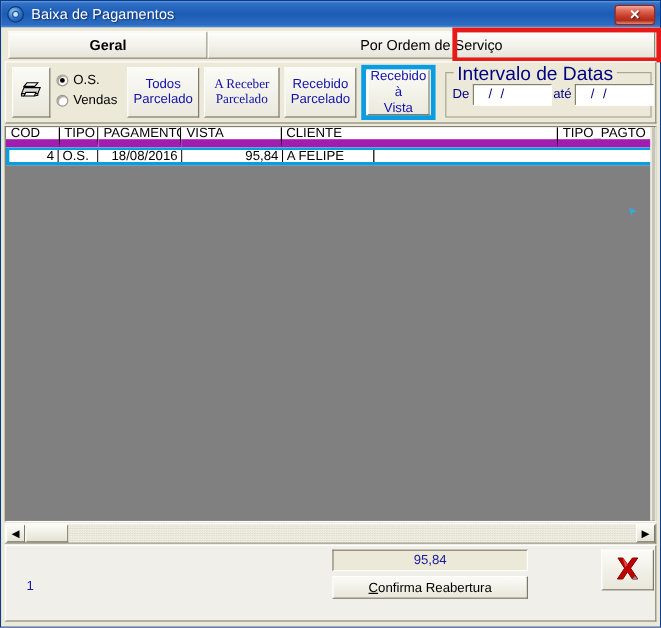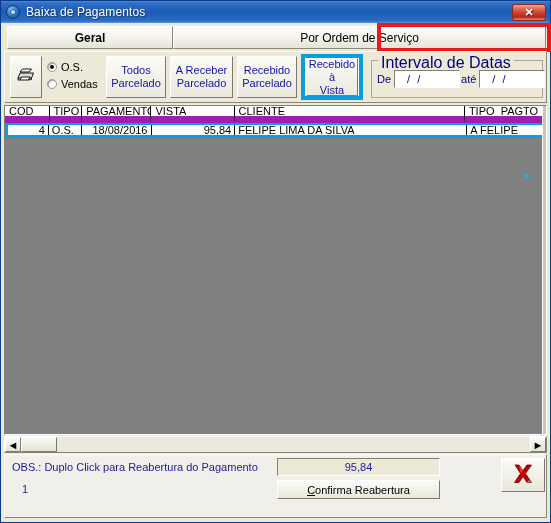--- a/index.html
+++ b/index.html
@@ -204,21 +204,21 @@
     color: #1212a8;
     font-size: 11px;
     line-height: 13px;
     display: flex;
     align-items: center;
     justify-content: center;
     text-align: center;
     cursor: pointer;
   }
   .fbtn-1 { left: 101px;  width: 60px; }
-  .fbtn-2 { left: 165px;  width: 63px; }
+  .fbtn-2 { left: 165px;  width: 63px; font-family: Liberation Serif, serif; }
   .fbtn-3 { left: 232px;  width: 60px; }
   .fbtn-4 {
     left: 296px; width: 62px;
     top: 2px; height: 46px;
     border: 4px solid #0a9ee0;
     background: #ffffff;
     padding: 0 1px;
     box-sizing: border-box;
   }
   .fbtn-4 .inner {
@@ -560,41 +560,39 @@
         <div class="gh-cell" style="width:233px">CLIENTE</div>
         <div class="gh-cell" style="width:82px">TIPO_PAGTO</div>
       </div>
 
       <div class="grid-rows">
         <div class="grid-row">
           <div class="gr-cell num" style="width:41px">4</div>
           <div class="gr-cell" style="width:33px">O.S.</div>
           <div class="gr-cell num" style="width:70px">18/08/2016</div>
           <div class="gr-cell num" style="width:84px">95,84</div>
-          <div class="gr-cell" style="width:233px">FELIPE LIMA DA SILVA</div>
           <div class="gr-cell" style="width:76px">A FELIPE</div>
         </div>
       </div>
 
       <div class="grid-body">
         <span class="cursor-dot"></span>
       </div>
 
       <div class="grid-vscroll"></div>
     </div>
 
     <div class="hscroll">
       <div class="hs-arrow">◄</div>
       <div class="hs-thumb"></div>
       <div class="hs-track"></div>
       <div class="hs-arrow">►</div>
     </div>
 
     <div class="footer">
-      <div class="obs-text">OBS.: Duplo Click para Reabertura do Pagamento</div>
       <div class="count-text">1</div>
       <div class="total-field">95,84</div>
       <div class="confirm-btn">
         <span class="u">C</span>
           <span>onfirma Reabertura</span>
       </div>
       <div class="cancel-btn">
         <span>
           <svg width="26" height="24" viewBox="0 0 26 24">
             <path d="M5 3 L9 3 L13 8.5 L17 3 L21.5 3 L15.5 11.5 L21.5 20.5 L17 20.5 L13 14.5 L9 20.5 L4.5 20.5 L10.5 11.5 Z" fill="#c00000" stroke="#7a0000" stroke-width="0.8"></path>

